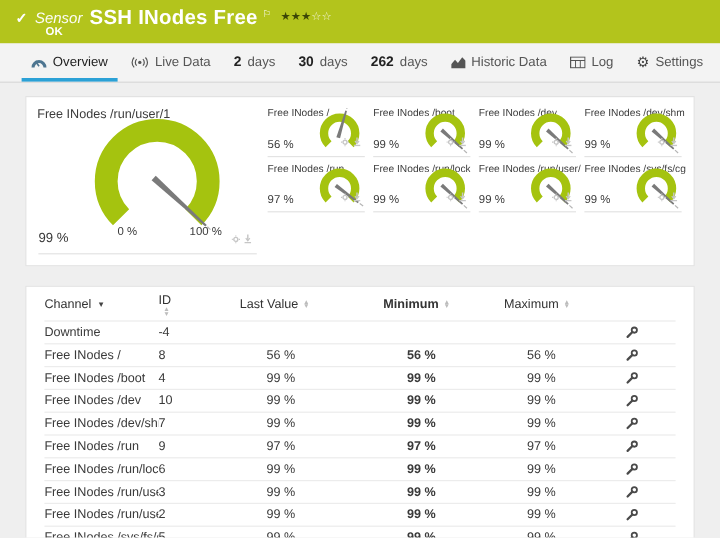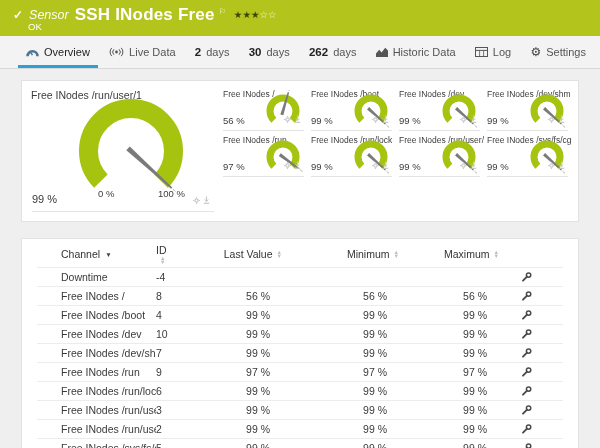--- a/index.html
+++ b/index.html
@@ -9,21 +9,21 @@
   
   .sensor-header { height:36px; background:#b3c41c; color:#fff; padding:5px 10px 0 13px; position:relative; }
   .hdr-line1 { display:flex; align-items:center; gap:6px; }
   .check-icon { font-size:12px; font-weight:bold; line-height:1; }
   .kind { font-style:italic; font-size:12.5px; opacity:.96; }
   .sensor-title { font-size:17px; font-weight:bold; letter-spacing:.2px; white-space:nowrap; }
   .flag-icon { font-size:8px; vertical-align:super; position:relative; top:-4px; margin-left:-2px; opacity:.9; }
   .stars { font-size:9.5px; margin-left:2px; line-height:1; cursor:pointer; }
   .star-filled { color:rgba(25,35,0,.78); }
   .star-empty { color:rgba(255,255,255,.82); }
-  .status-ok { position:absolute; left:28px; top:21px; font-size:9.5px; font-weight:normal; }
+  .status-ok { position:absolute; left:38px; top:21px; font-size:9.5px; font-weight:bold; }
 
   
   .tabbar { height:33px; background:#f3f3f3; border-bottom:1px solid #d8d8d8; display:flex; align-items:stretch; justify-content:space-between; padding:0 12px 0 24px; }
   .tab { display:flex; align-items:center; gap:5px; font-size:11px; color:#555; position:relative; padding:0 2px; cursor:pointer; white-space:nowrap; }
   .tab.active { color:#1e1e1e; }
   .tab.active::after { content:""; position:absolute; left:-6px; right:-6px; bottom:0; height:3px; background:#2ba1d6; }
   .tab .num { font-weight:bold; color:#222; font-size:11.5px; }
   .tab .icon { display:flex; align-items:center; }
   .gear-char { font-size:12px; color:#444; line-height:1; }
 
@@ -49,25 +49,25 @@
   .mini-title { position:absolute; top:3px; left:3px; font-size:8.5px; color:#3c3c3c; white-space:nowrap; max-width:86px; overflow:hidden; }
   .mini-svg { position:absolute; top:4px; right:3px; }
   .mini-value { position:absolute; bottom:6px; left:3px; font-size:9.5px; color:#3c3c3c; }
   .mini-icons { bottom:5px; right:7px; }
   .mini-rule { left:3px; right:4px; bottom:1px; }
 
   
   .table-card { margin-top:16px; padding:2px 15px 0 15px; height:240px; }
   .trow { display:flex; align-items:center; height:19px; border-top:1px solid #ececec; font-size:10.5px; color:#3a3a3a; }
   .trow.thead { height:26px; border-top:none; color:#333; }
-  .c-ch { width:95px; display:flex; align-items:center; overflow:hidden; white-space:nowrap;margin-left:24px; }
+  .c-ch { width:95px; display:flex; align-items:center; overflow:hidden; white-space:nowrap; }
   .c-id { width:40px; }
   .c-num { text-align:right; display:flex; align-items:center; justify-content:flex-end; }
   .c-last { width:86px; }
-  .c-min { width:117px; }
+  .c-min { width:117px;font-weight:bold; }
   .c-max { width:100px; }
   .val-pad { padding-right:12px; }
   .c-tools { flex:1; display:flex; justify-content:flex-end; padding-right:30px; }
   .sort-desc { color:#444; font-size:6.5px; margin-left:5px; }
   .sort-both { display:flex; flex-direction:column; color:#bcbcbc; font-size:5.5px; line-height:4.5px; margin-left:4px; }
   .wrench-btn { cursor:pointer; display:flex; align-items:center; }
 </style>
 </head>
 <body>
 

